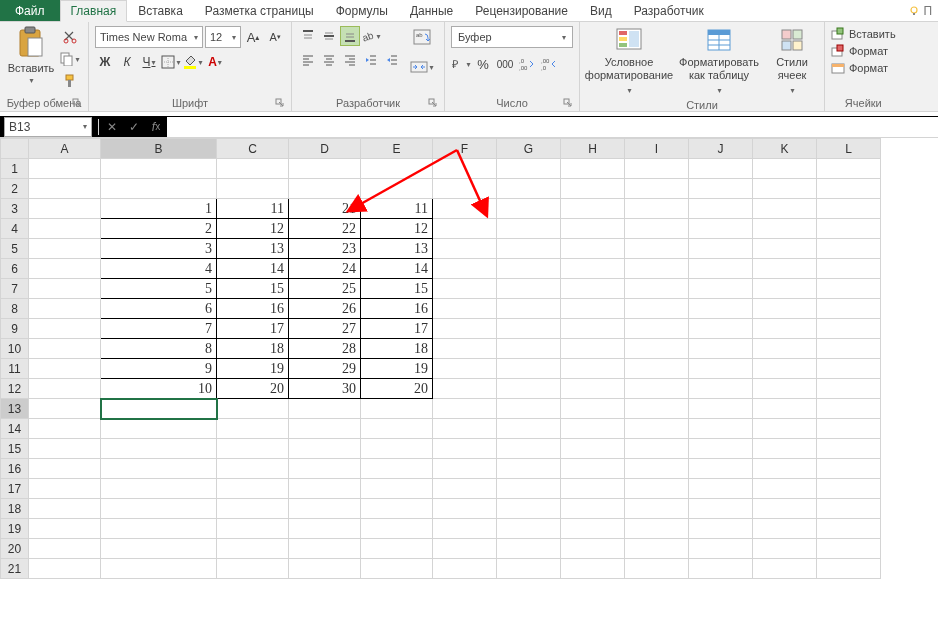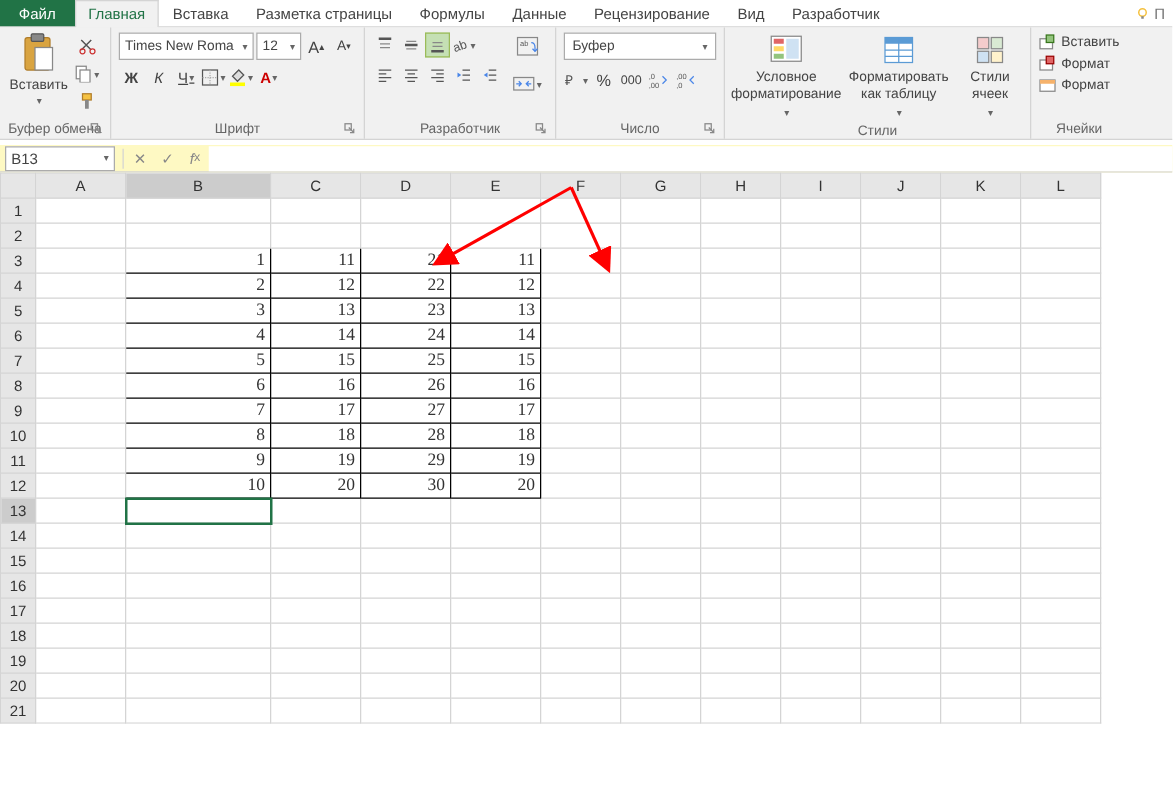--- a/index.html
+++ b/index.html
@@ -50,21 +50,21 @@
 
 
 .styles-big { display: flex; flex-direction: column; align-items: center; width: 90px; padding-top: 2px; cursor: pointer; font-size: 11px; text-align: center; }
 .styles-big > span { margin-top: 2px; line-height: 13px; }
 
 
 .cells-col { display: flex; flex-direction: column; padding: 3px 2px 0; gap: 3px; font-size: 11px; }
 .cells-row { display: flex; align-items: center; gap: 4px; cursor: pointer; }
 
 
-.namebar { display: flex; align-items: center; height: 22px; border-bottom: 1px solid #d4d4d4; background: #fef9c3; margin-top: 4px; }
+.namebar { display: flex; align-items: center; height: 22px; border-bottom: 1px solid #d4d4d4; background: #000000; margin-top: 4px; }
 .name-box { width: 88px; height: 20px; border: 1px solid #ababab; margin: 0 4px; display: flex; align-items: center; justify-content: space-between; padding: 0 4px; font-size: 12px; cursor: text; background: #fff; }
 .fx-btn { width: 22px; height: 20px; display: flex; align-items: center; justify-content: center; cursor: pointer; color: #888; }
 .fx-sep { width: 1px; height: 16px; background: #d4d4d4; margin: 0 2px; }
 .formula-input { flex: 1; height: 20px; border: none; outline: none; font-size: 12px; padding: 0 4px; cursor: text; }
 
 
 .grid-wrap { position: relative; overflow: hidden; }
 table.sheet { border-collapse: collapse; table-layout: fixed; }
 .sheet th, .sheet td { border: 1px solid #d4d4d4; font-size: 12px; font-weight: normal; color: #333; background: #fff; }
 .sheet thead th { background: #e6e6e6; text-align: center; height: 20px; cursor: pointer; }

